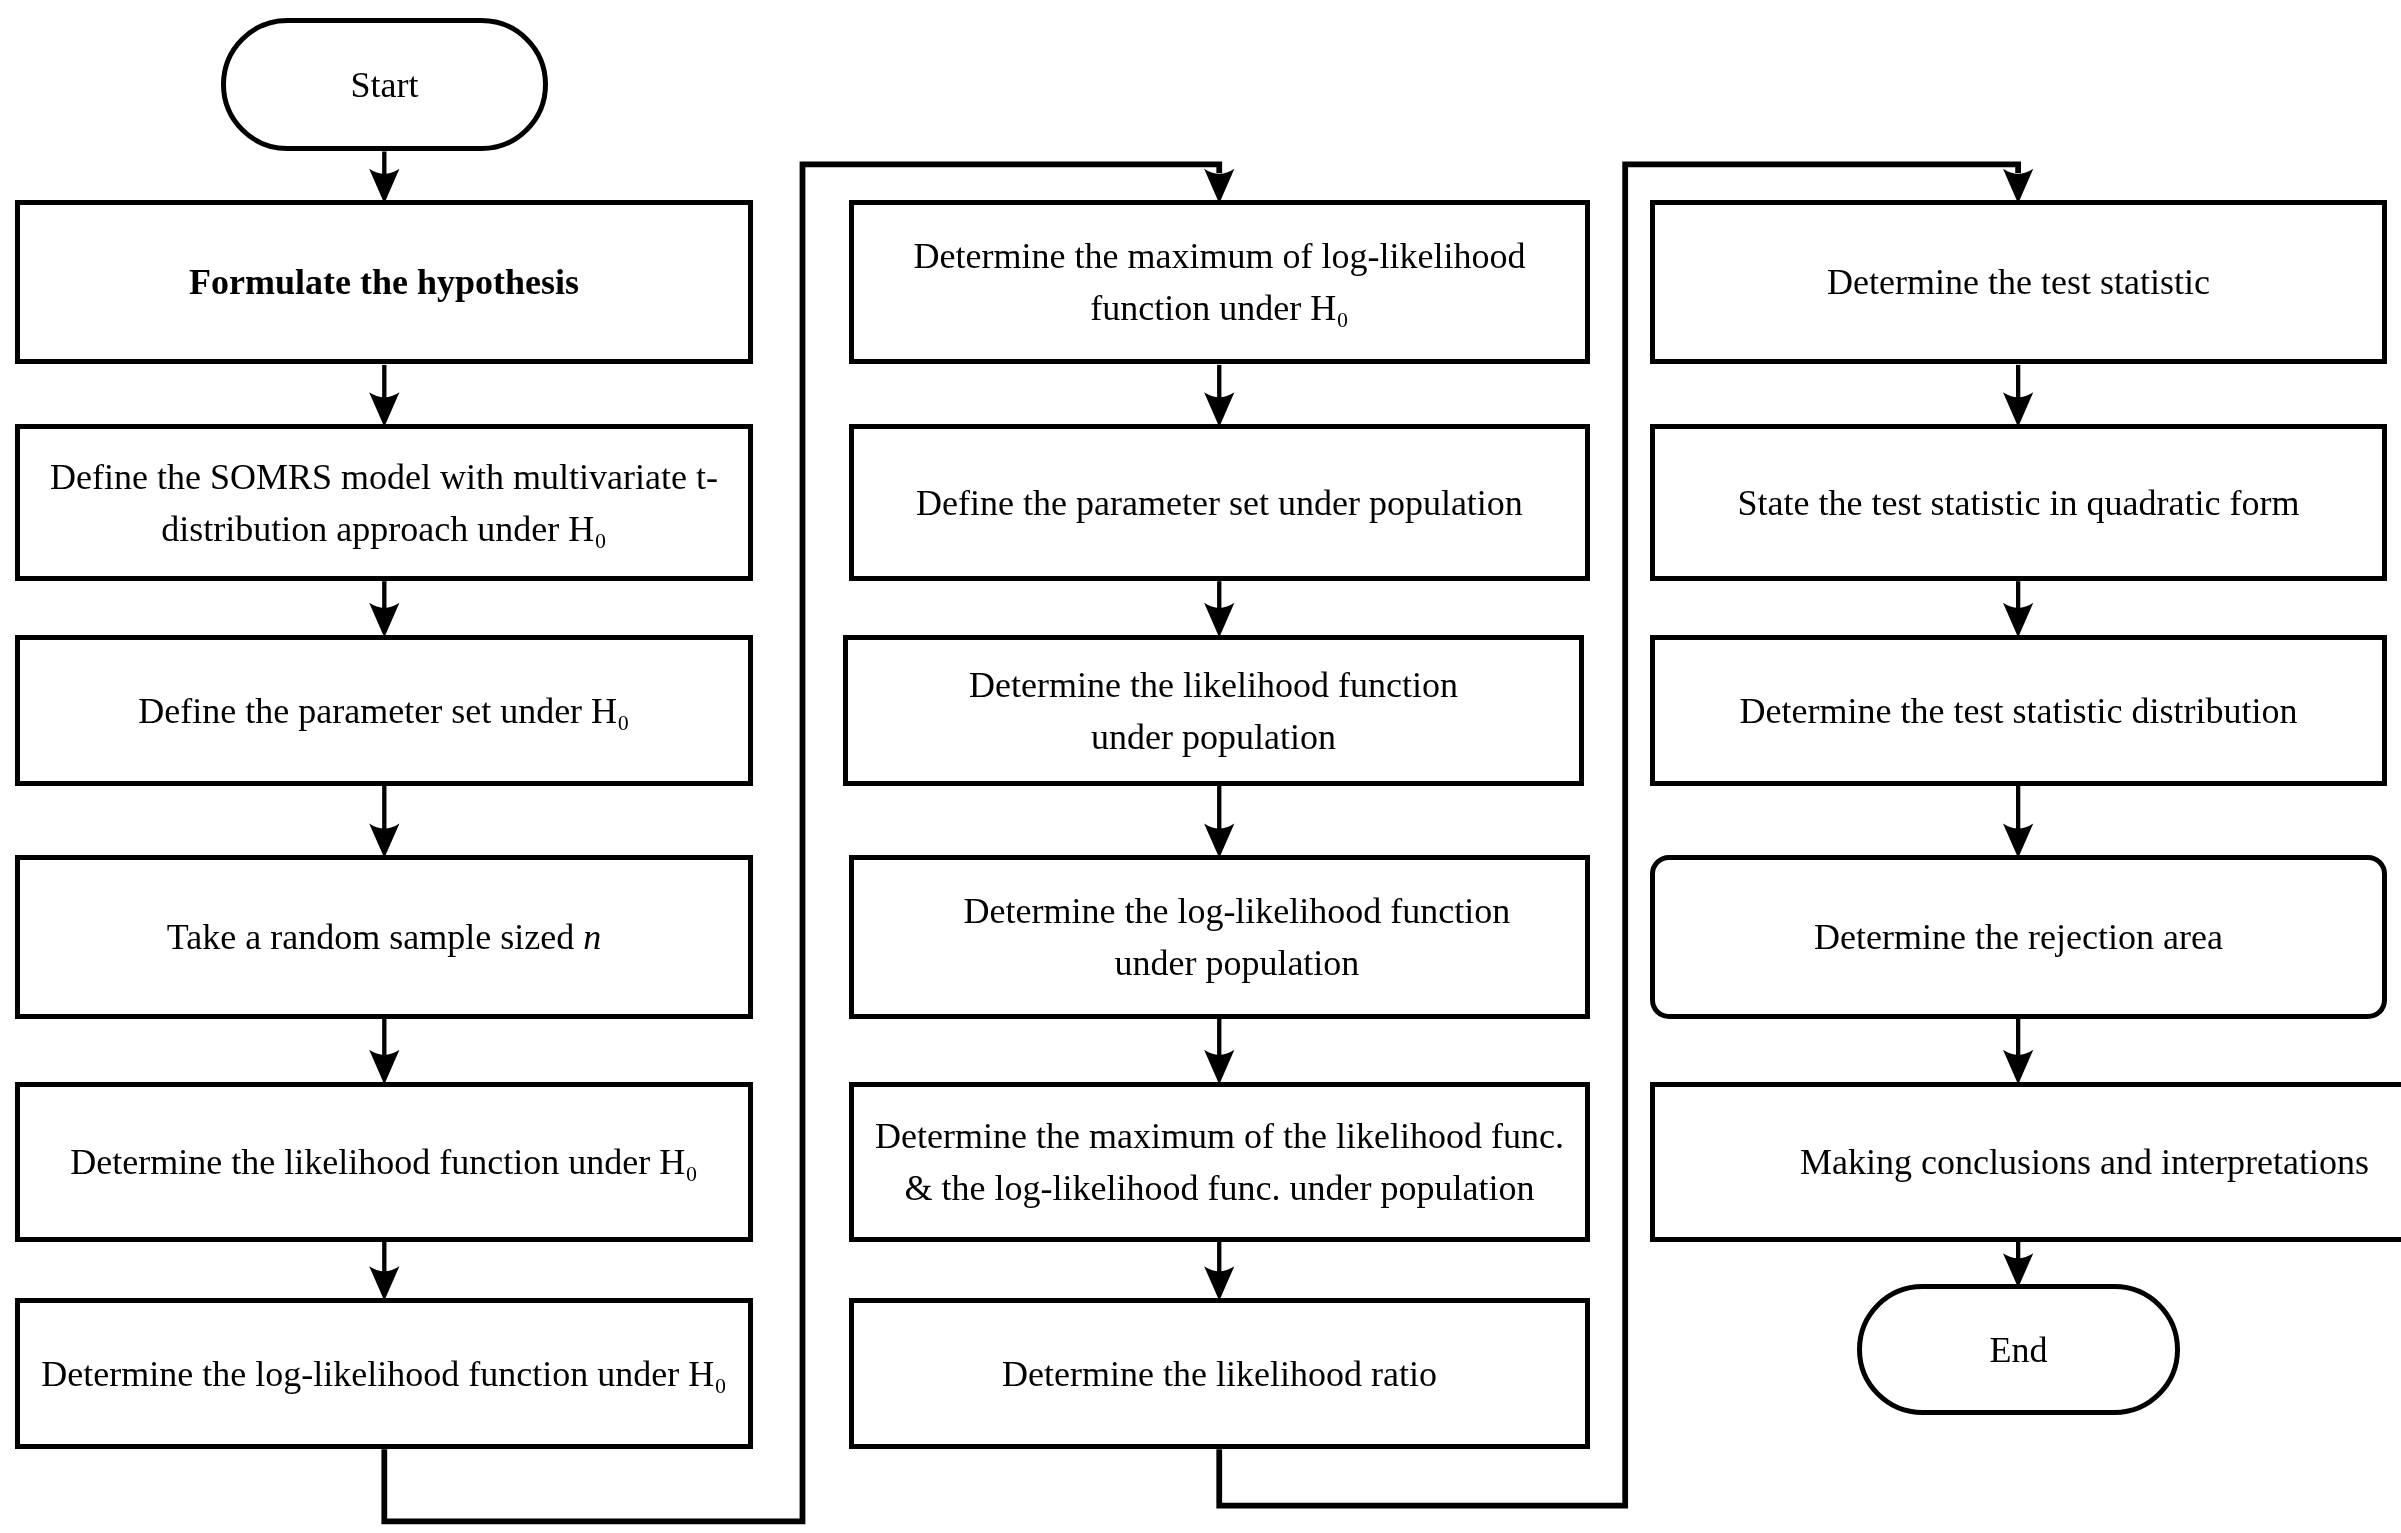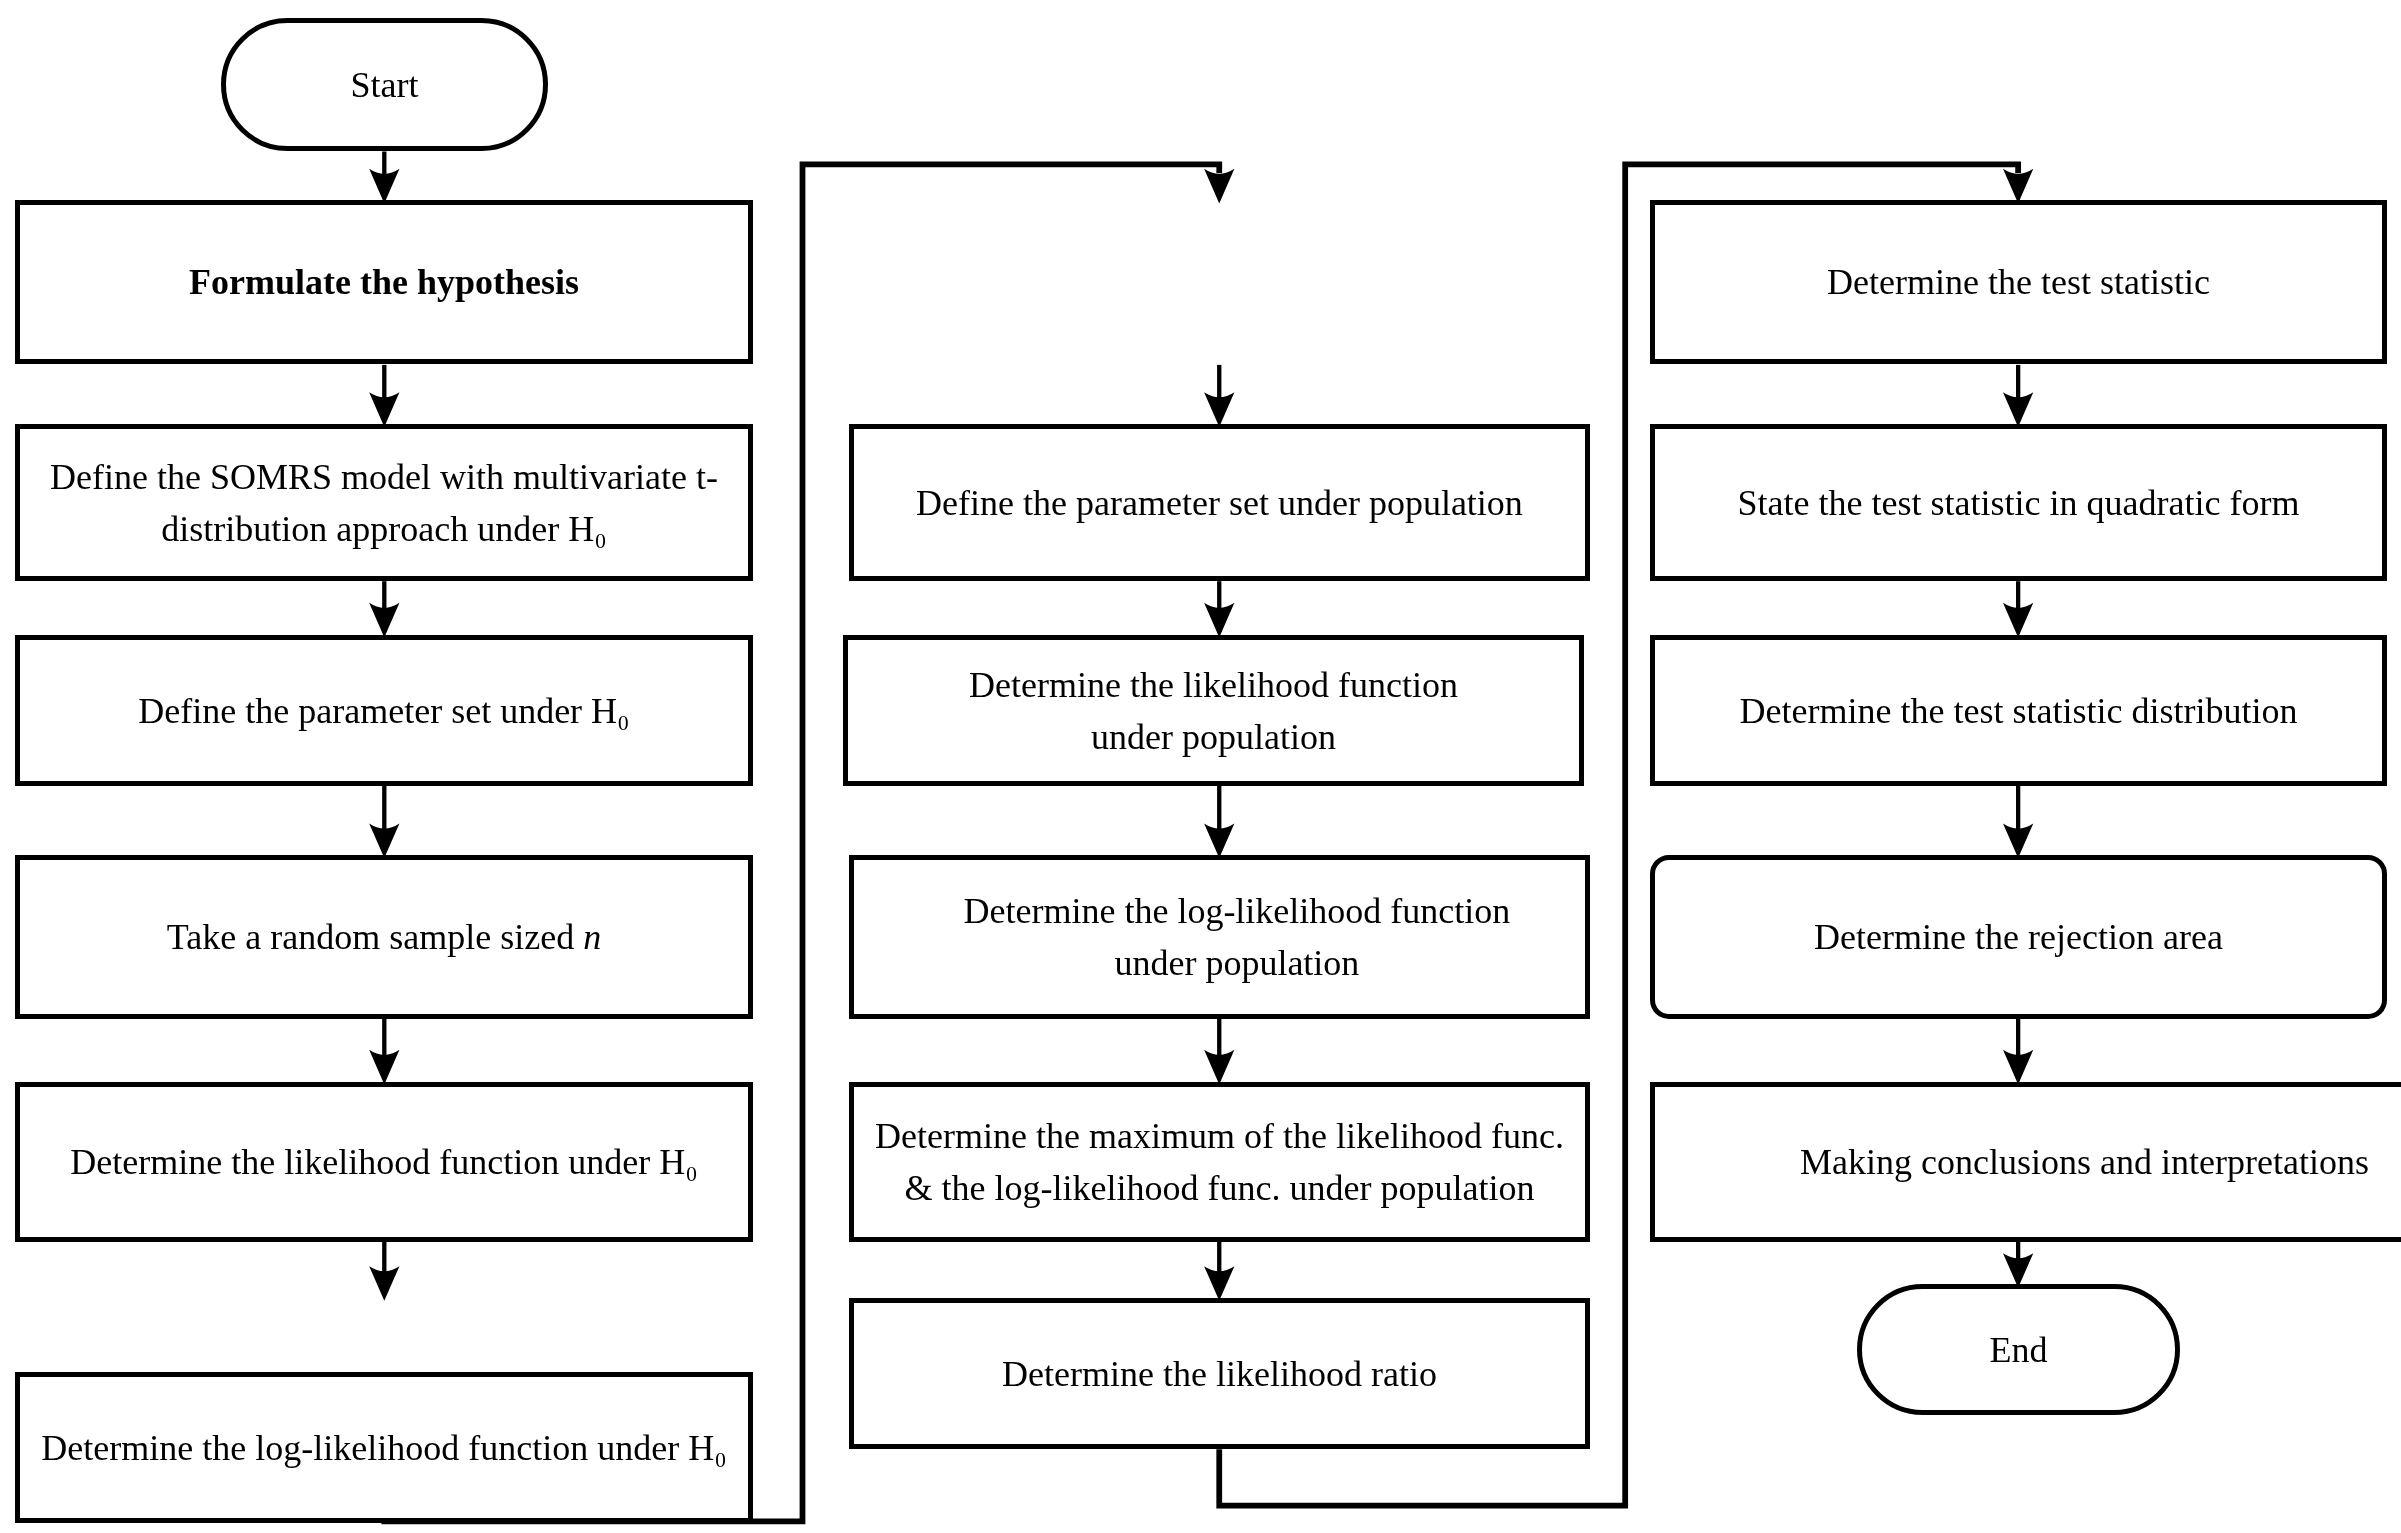--- a/index.html
+++ b/index.html
@@ -137,24 +137,27 @@
   </div>
   <div class="node" style="left:15px; top:635px; width:738px; height:151px;">
     <span>Define the parameter set under H₀</span>
   </div>
   <div class="node" style="left:15px; top:855px; width:738px; height:164px;">
     <span><span>Take a random sample sized </span><span class="var">n</span></span>
   </div>
   <div class="node" style="left:15px; top:1082px; width:738px; height:160px;">
     <span>Determine the likelihood function under&nbsp;H₀</span>
   </div>
-  <div class="node" style="left:15px; top:1372px; width:738px; height:151px;">
+  <div class="node" style="left:15px; top:1298px; width:738px; height:151px;">
     <span>Determine the log-likelihood function under&nbsp;H₀</span>
   </div>
 
+  <div class="node" style="left:849px; top:200px; width:741px; height:164px;">
+    <span>Determine the maximum of log-likelihood function under&nbsp;H₀</span>
+  </div>
   <div class="node" style="left:849px; top:424px; width:741px; height:157px;">
     <span>Define the parameter set under population</span>
   </div>
   <div class="node" style="left:843px; top:635px; width:741px; height:151px;">
     <span>Determine the likelihood function under&nbsp;population</span>
   </div>
   <div class="node" style="left:849px; top:855px; width:741px; height:164px;padding-left:42px;">
     <span>Determine the log-likelihood function under&nbsp;population</span>
   </div>
   <div class="node" style="left:849px; top:1082px; width:741px; height:160px;">

